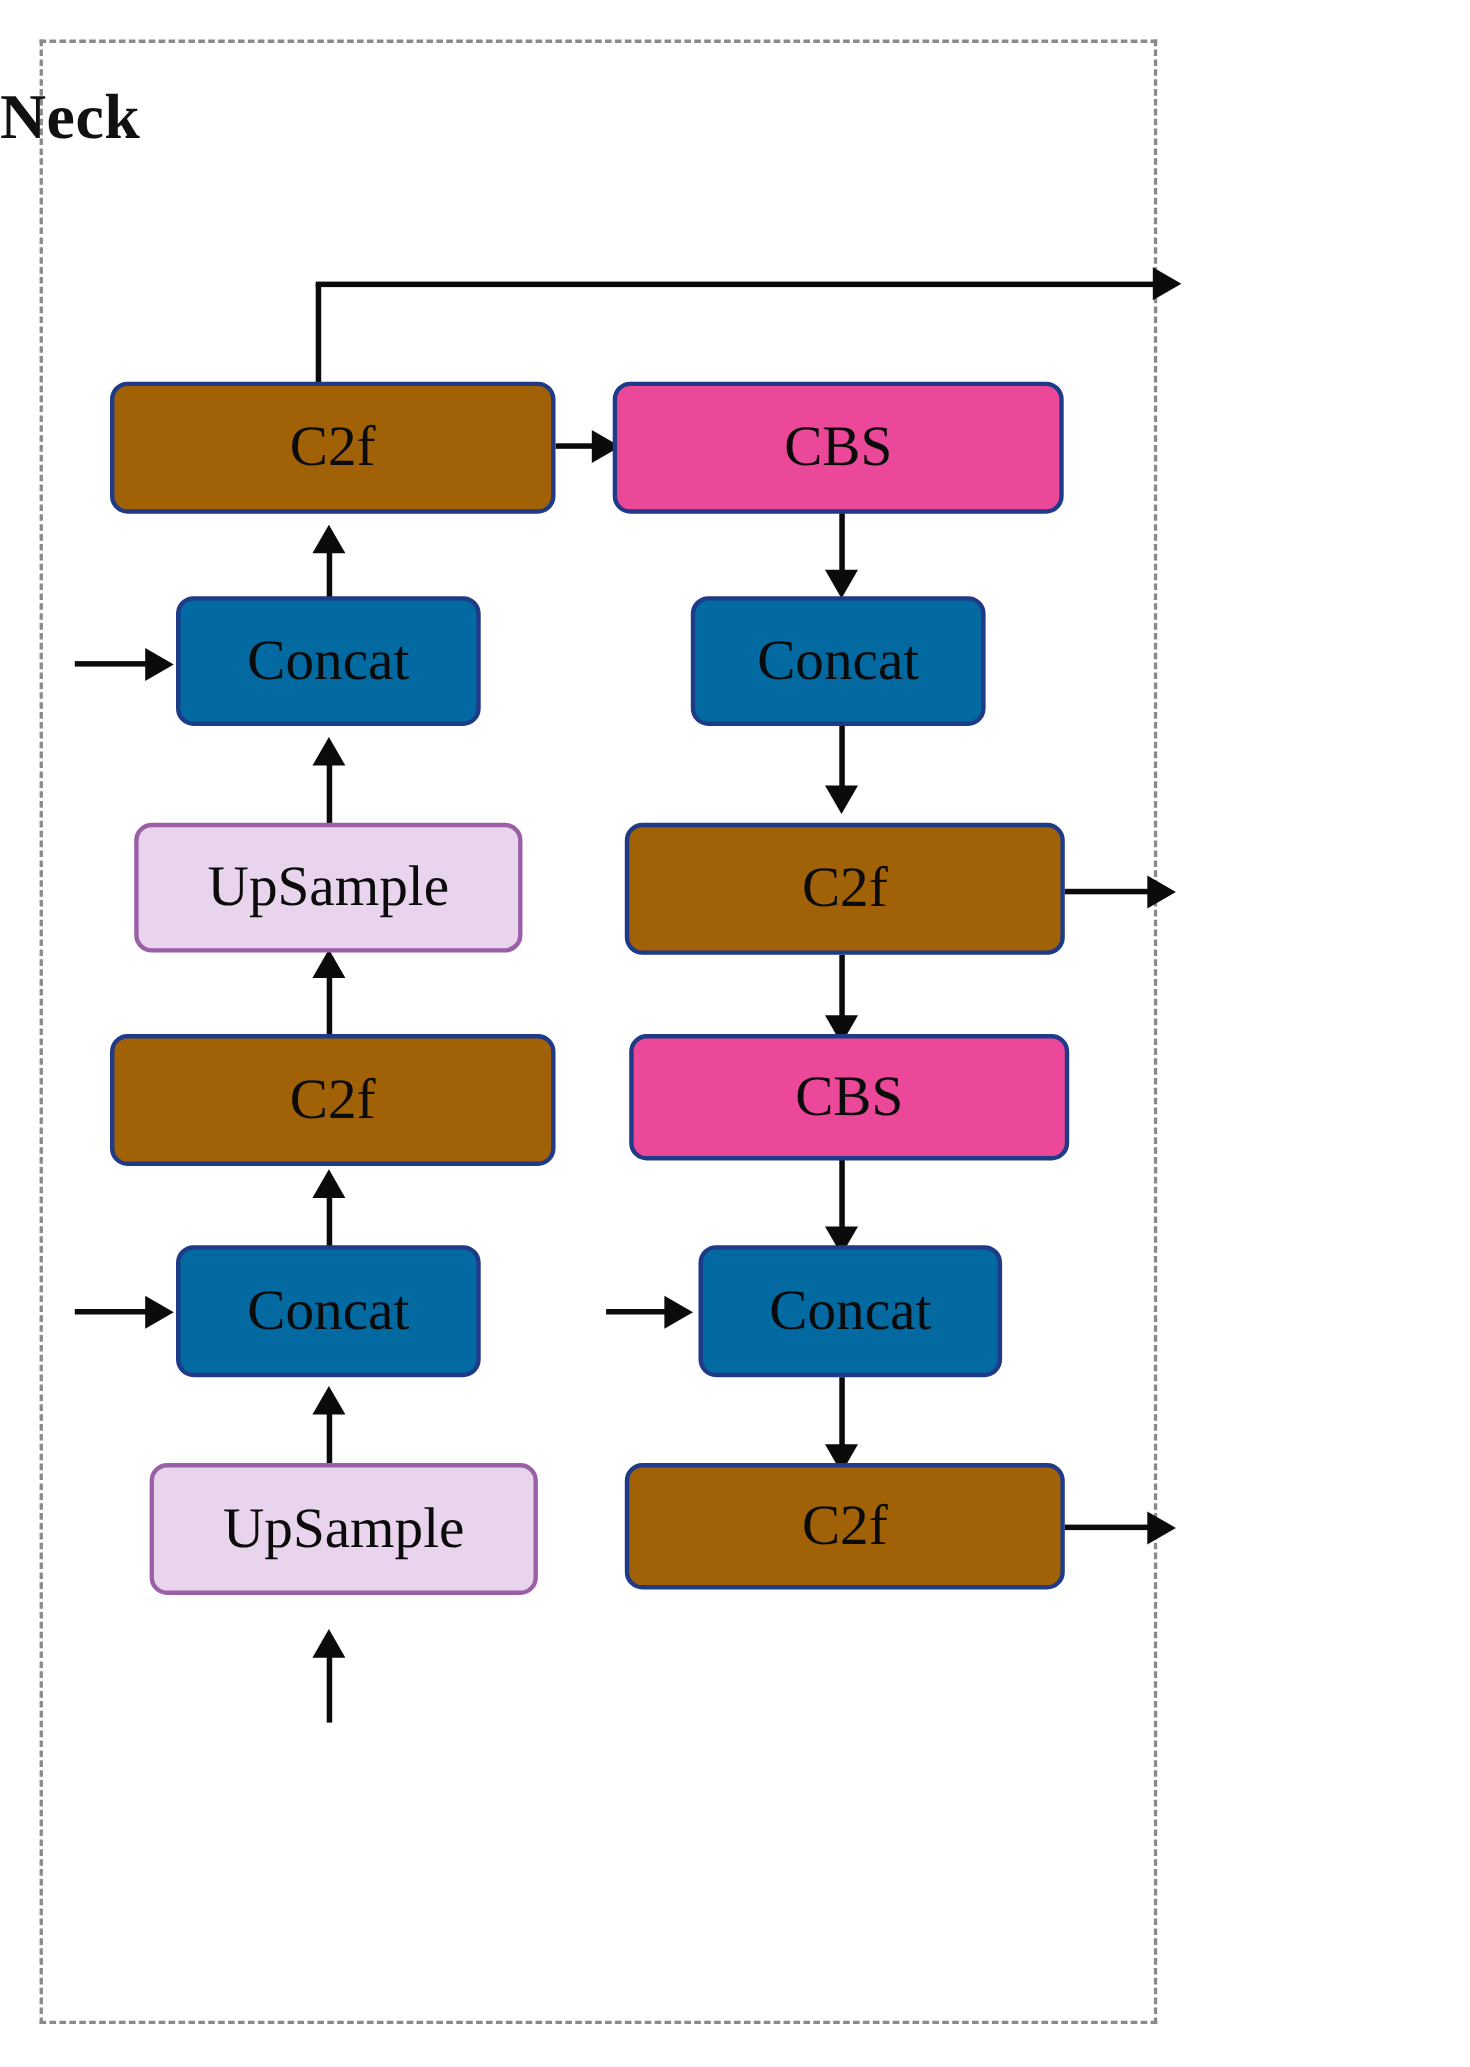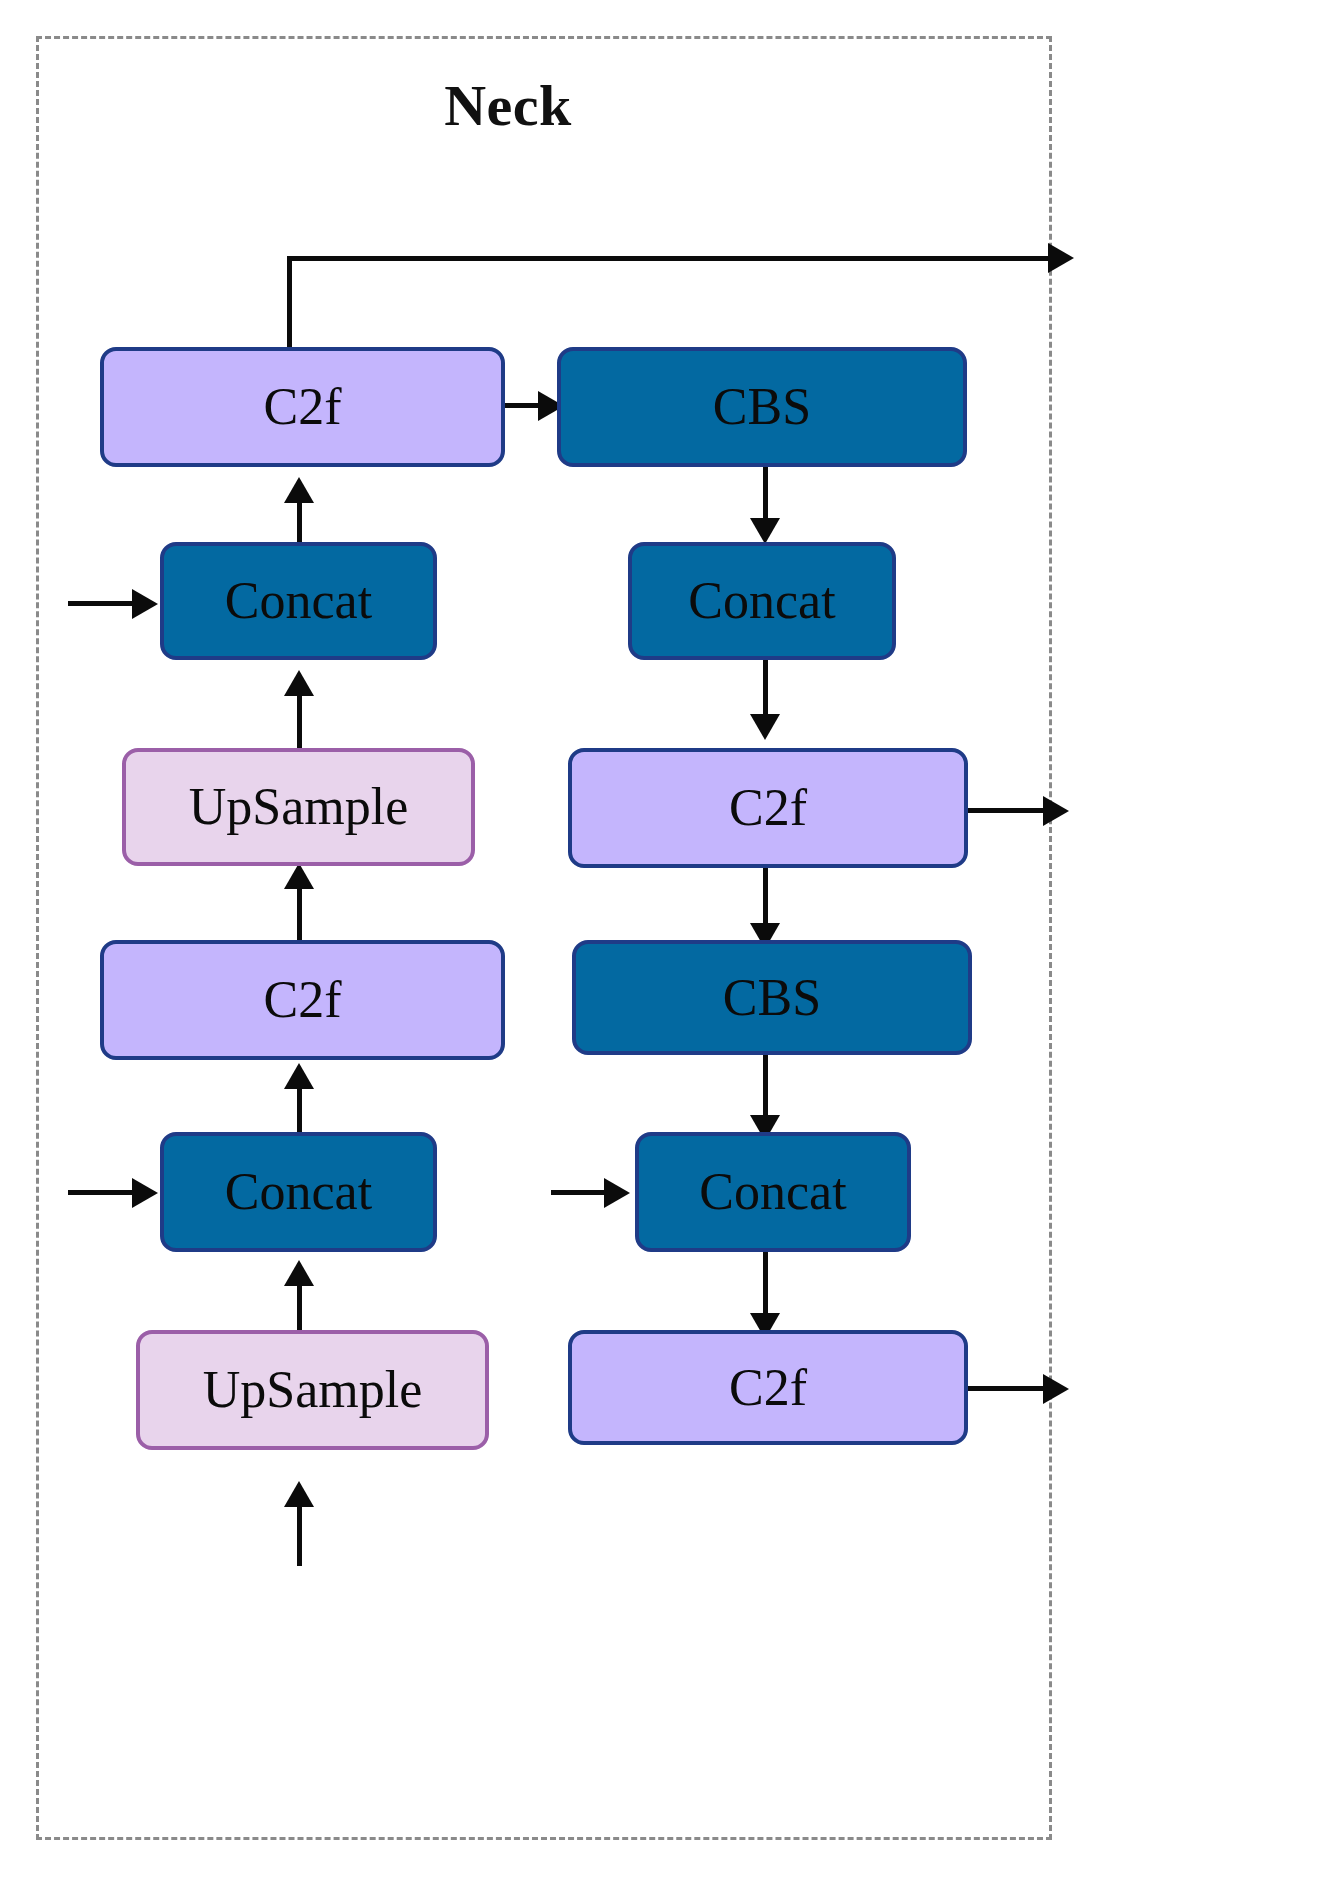--- a/index.html
+++ b/index.html
@@ -28,21 +28,21 @@
     border: 3px dashed #8a8a8a;
     box-sizing: border-box;
     background: transparent;
   }
 
   .neck-title {
     position: absolute;
     left: 0;
     top: 72px;
     width: 1016px;
-    text-align: center;
+    text-align: left;
     font-size: 58px;
     font-weight: bold;
     color: #111111;
     letter-spacing: 0.5px;
     font-family: "Liberation Serif", "DejaVu Serif", serif;
   }
 
   
   .node {
     position: absolute;
@@ -57,22 +57,22 @@
     line-height: 1;
     z-index: 5;
   }
   .node.navy {
     border: 4px solid #1f3b87;
   }
   .node.purple-edge {
     border: 4px solid #9b5fa8;
   }
 
-  .fill-c2f    { background: #c4b5fd; }
-  .fill-cbs    { background: #0369a1; }
+  .fill-c2f    { background: #a16207; }
+  .fill-cbs    { background: #ec4899; }
   .fill-concat { background: #0369a1; }
   .fill-up     { background: #e8d4ec; }
 
   
   .line-v {
     position: absolute;
     width: 5px;
     background: #0b0b0b;
     z-index: 2;
   }

